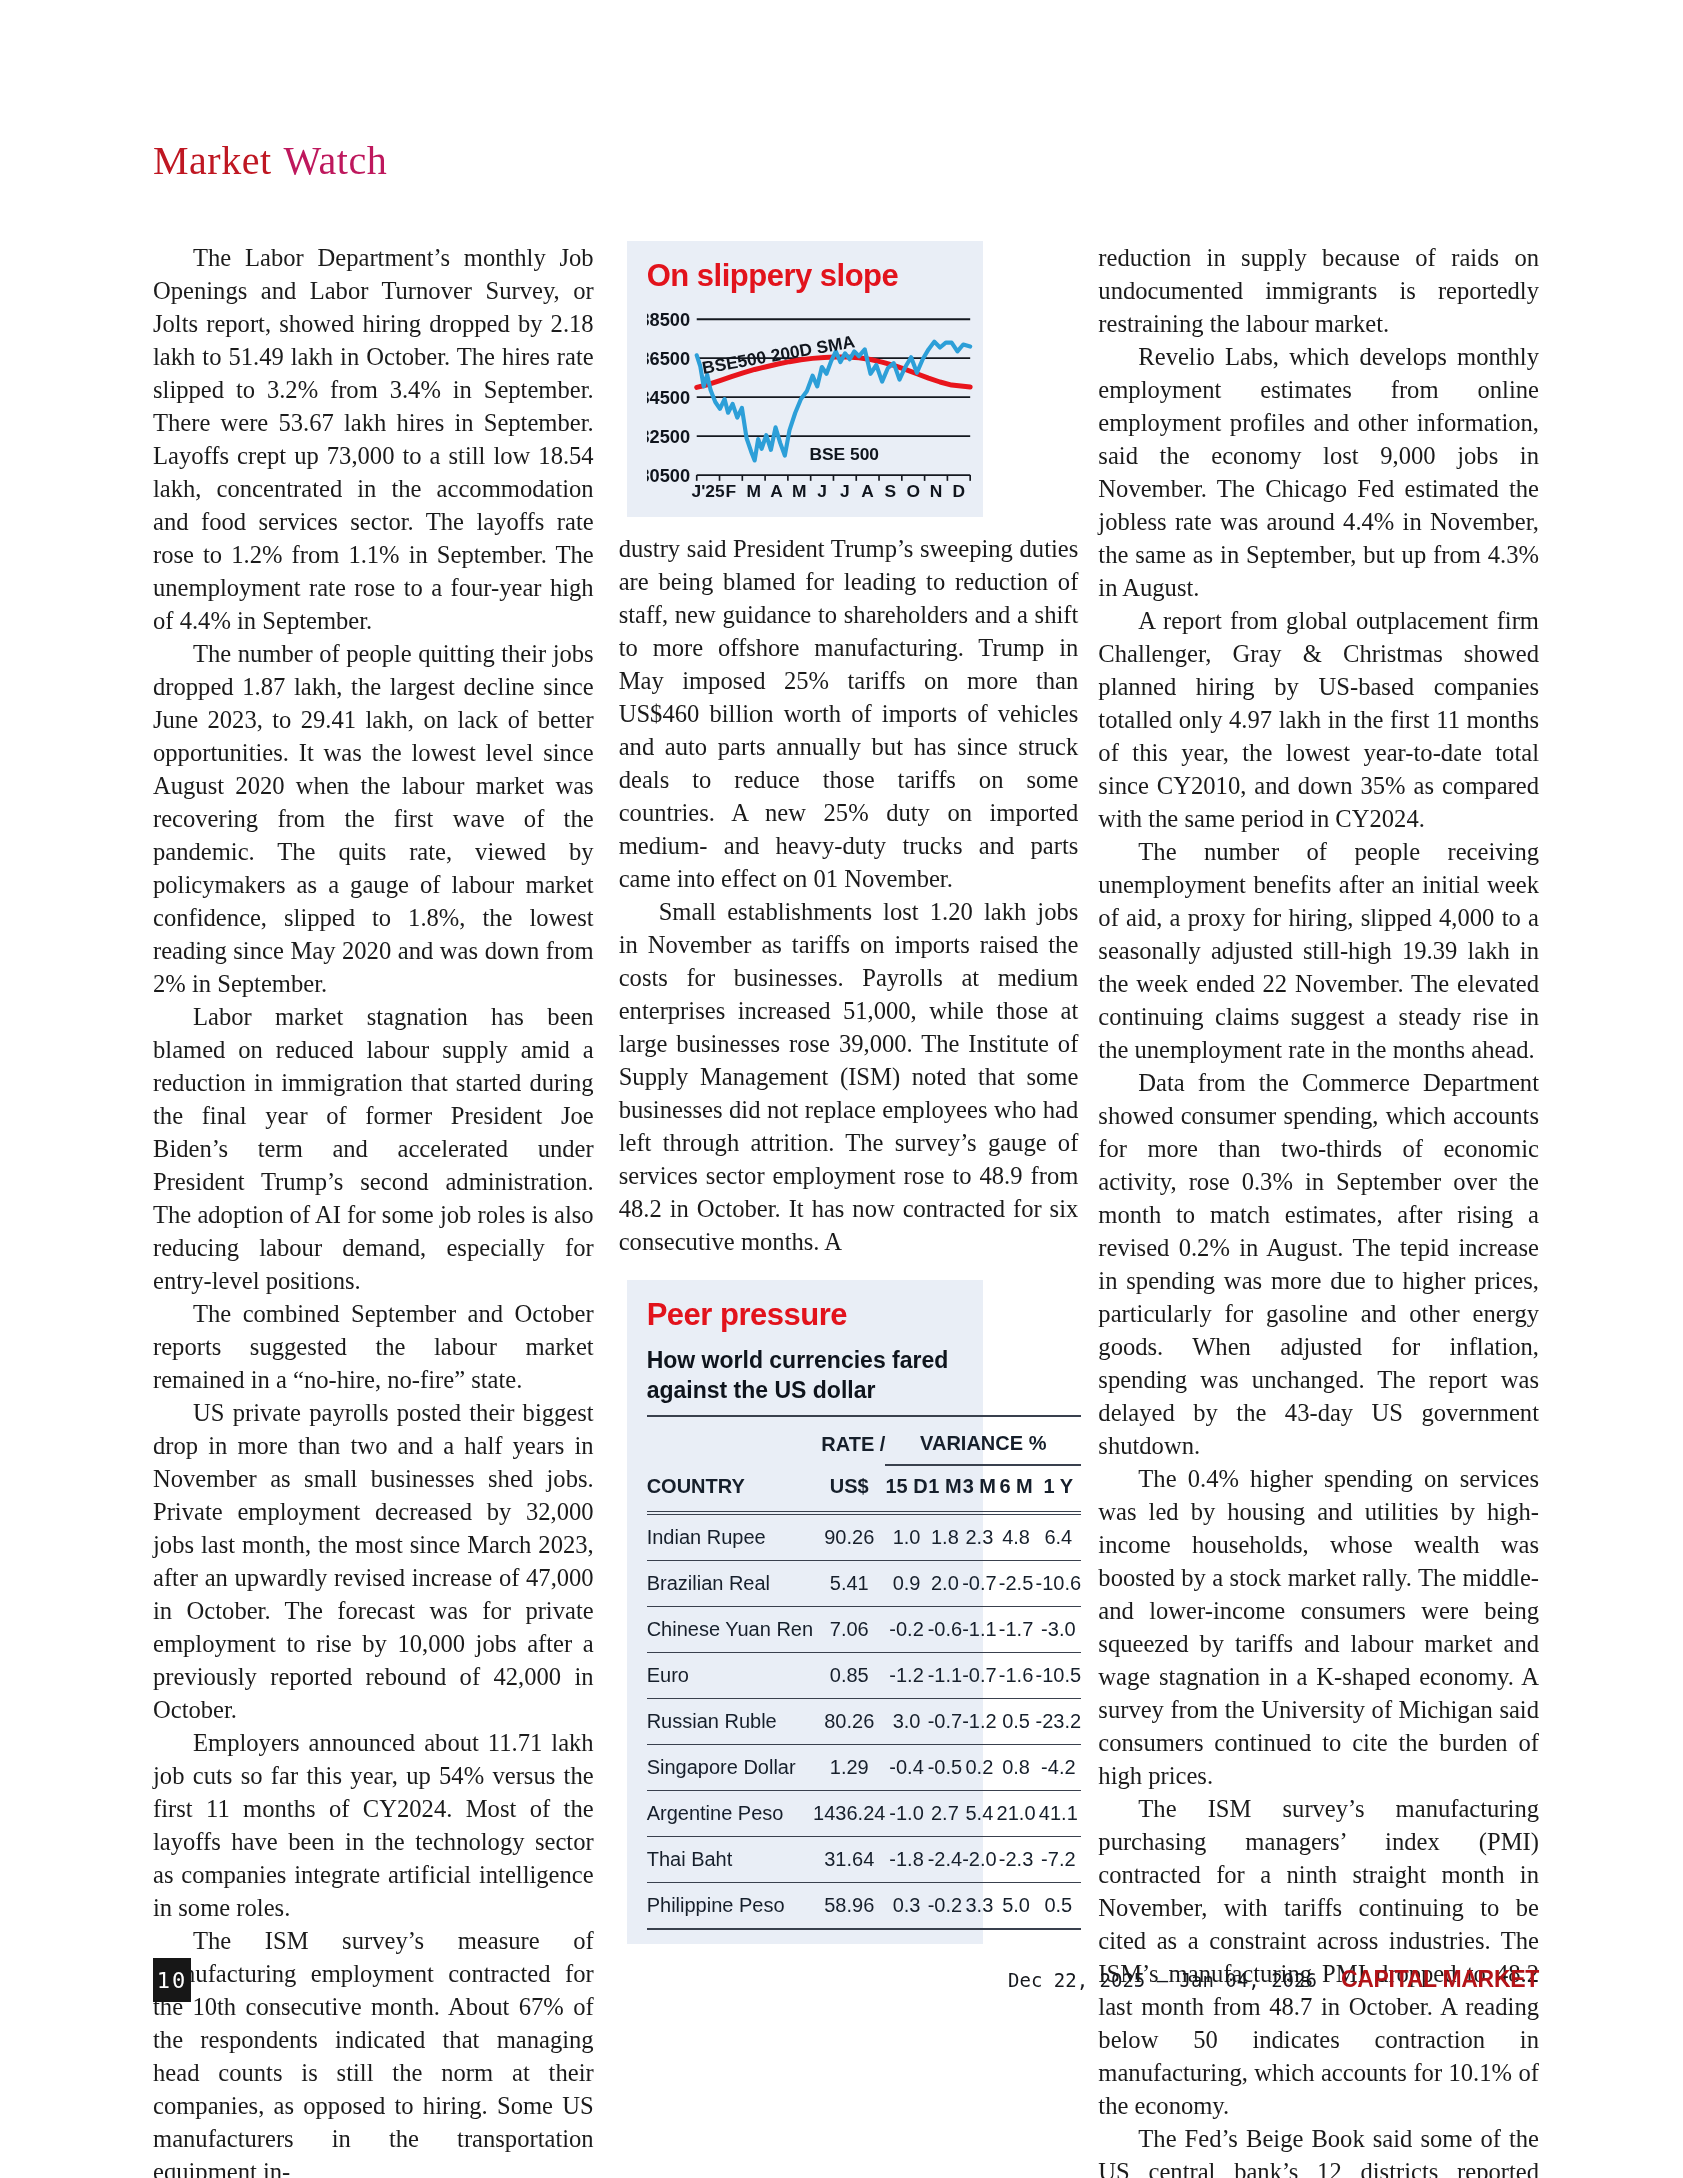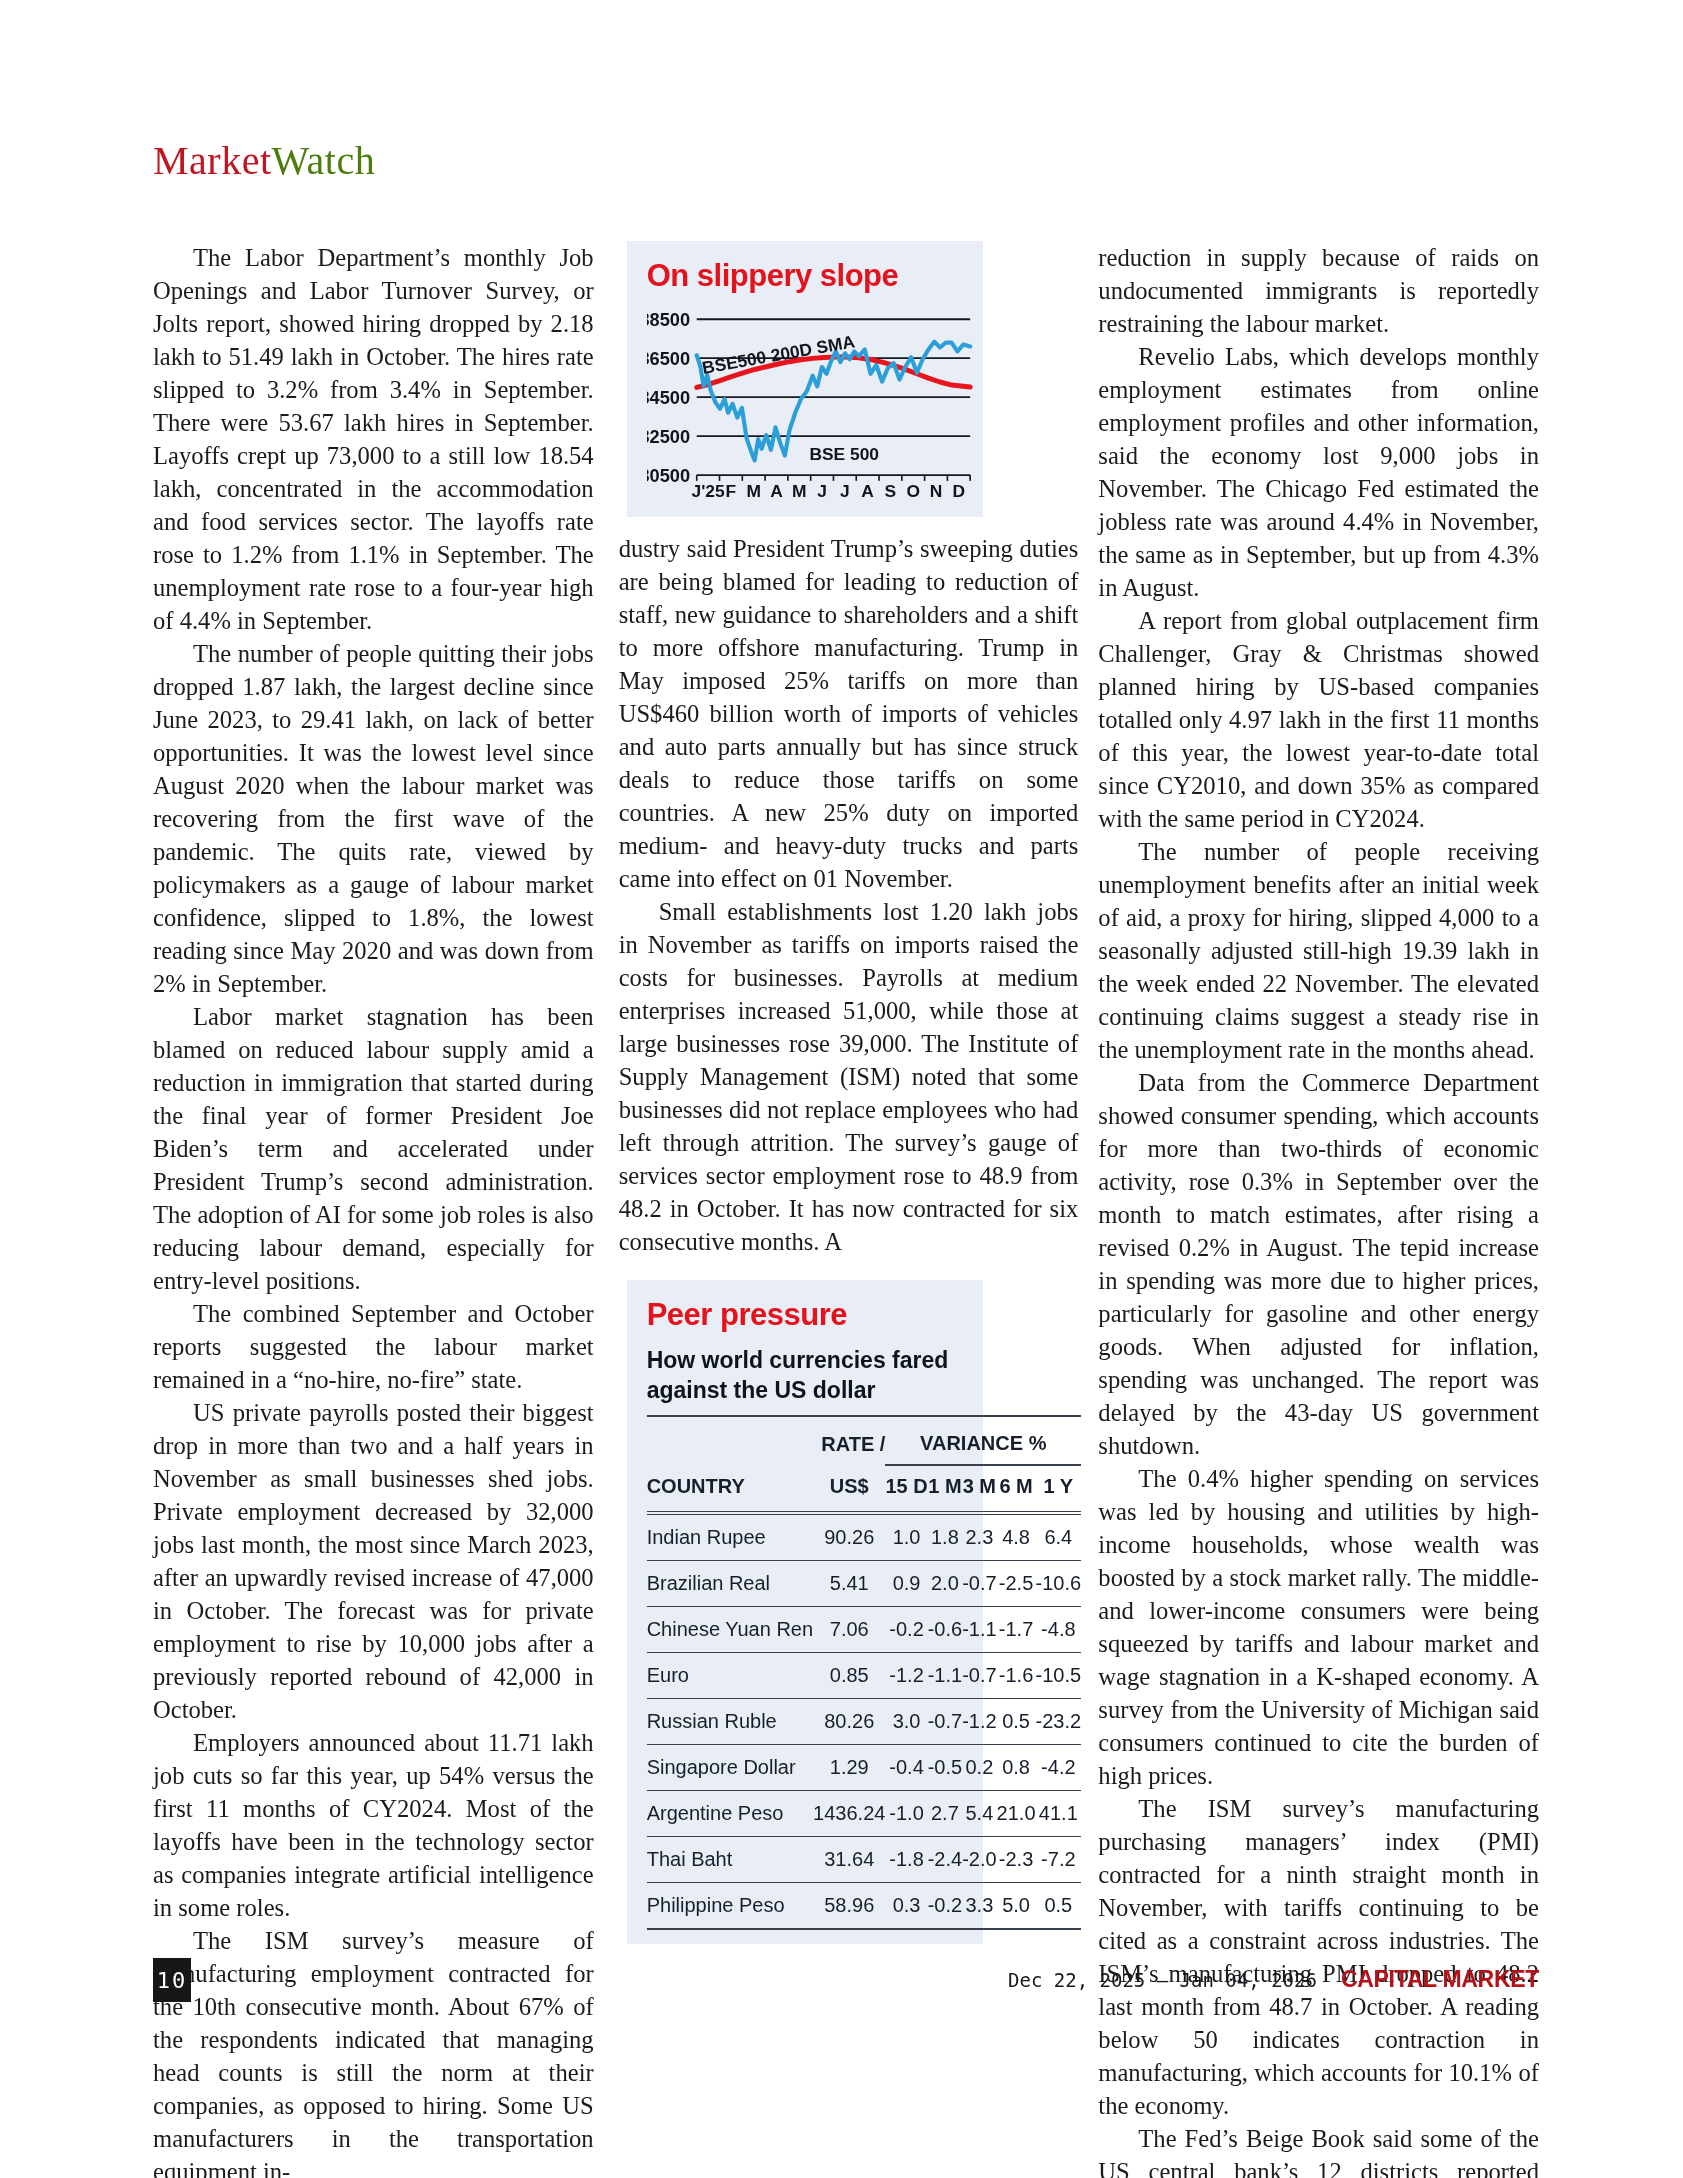--- a/index.html
+++ b/index.html
@@ -7,21 +7,21 @@
     --box-bg:#e9eef6; --chart-blue:#2d9fd8; --chart-red:#e8151c;
     --rule:#39404d; --brand-red:#b31318;
   }
   html,body{margin:0;padding:0;background:#ffffff;}
   .page{position:relative;width:1683px;height:2178px;background:#fff;overflow:hidden;
         font-family:"Liberation Serif", serif;color:var(--ink);}
   
   .masthead{position:absolute;left:153px;top:137px;font-size:40px;letter-spacing:0.5px;
             font-family:"Liberation Serif", serif;}
   .masthead .red{color:var(--masthead-red);}
-  .masthead .black{color:#4d7c0f;}
+  .masthead .black{color:#be185d;margin-left:12px;}
   
   .columns{position:absolute;left:153px;top:241px;width:1386px;display:flex;}
   .col{font-size:24.6px;line-height:33px;text-align:justify;hyphens:auto;-webkit-hyphens:auto;}
   .col p{margin:0;text-indent:40px;}
   .col p.noindent{text-indent:0;}
   .col-left{width:441px;margin-right:25px;}
   .col-mid{width:460px;margin-right:20px;}
   .col-right{width:441px;}
   
   .infobox{background:var(--box-bg);margin-left:8px;width:356px;box-sizing:border-box;
@@ -174,21 +174,21 @@
                 <td class="num">-2.5</td>
                 <td class="num">-10.6</td>
               </tr>
               <tr>
                 <td class="country">Chinese Yuan Ren</td>
                 <td class="num">7.06</td>
                 <td class="num">-0.2</td>
                 <td class="num">-0.6</td>
                 <td class="num">-1.1</td>
                 <td class="num">-1.7</td>
-                <td class="num">-4.8</td>
+                <td class="num">-3.0</td>
               </tr>
               <tr>
                 <td class="country">Euro</td>
                 <td class="num">0.85</td>
                 <td class="num">-1.2</td>
                 <td class="num">-1.1</td>
                 <td class="num">-0.7</td>
                 <td class="num">-1.6</td>
                 <td class="num">-10.5</td>
               </tr>

